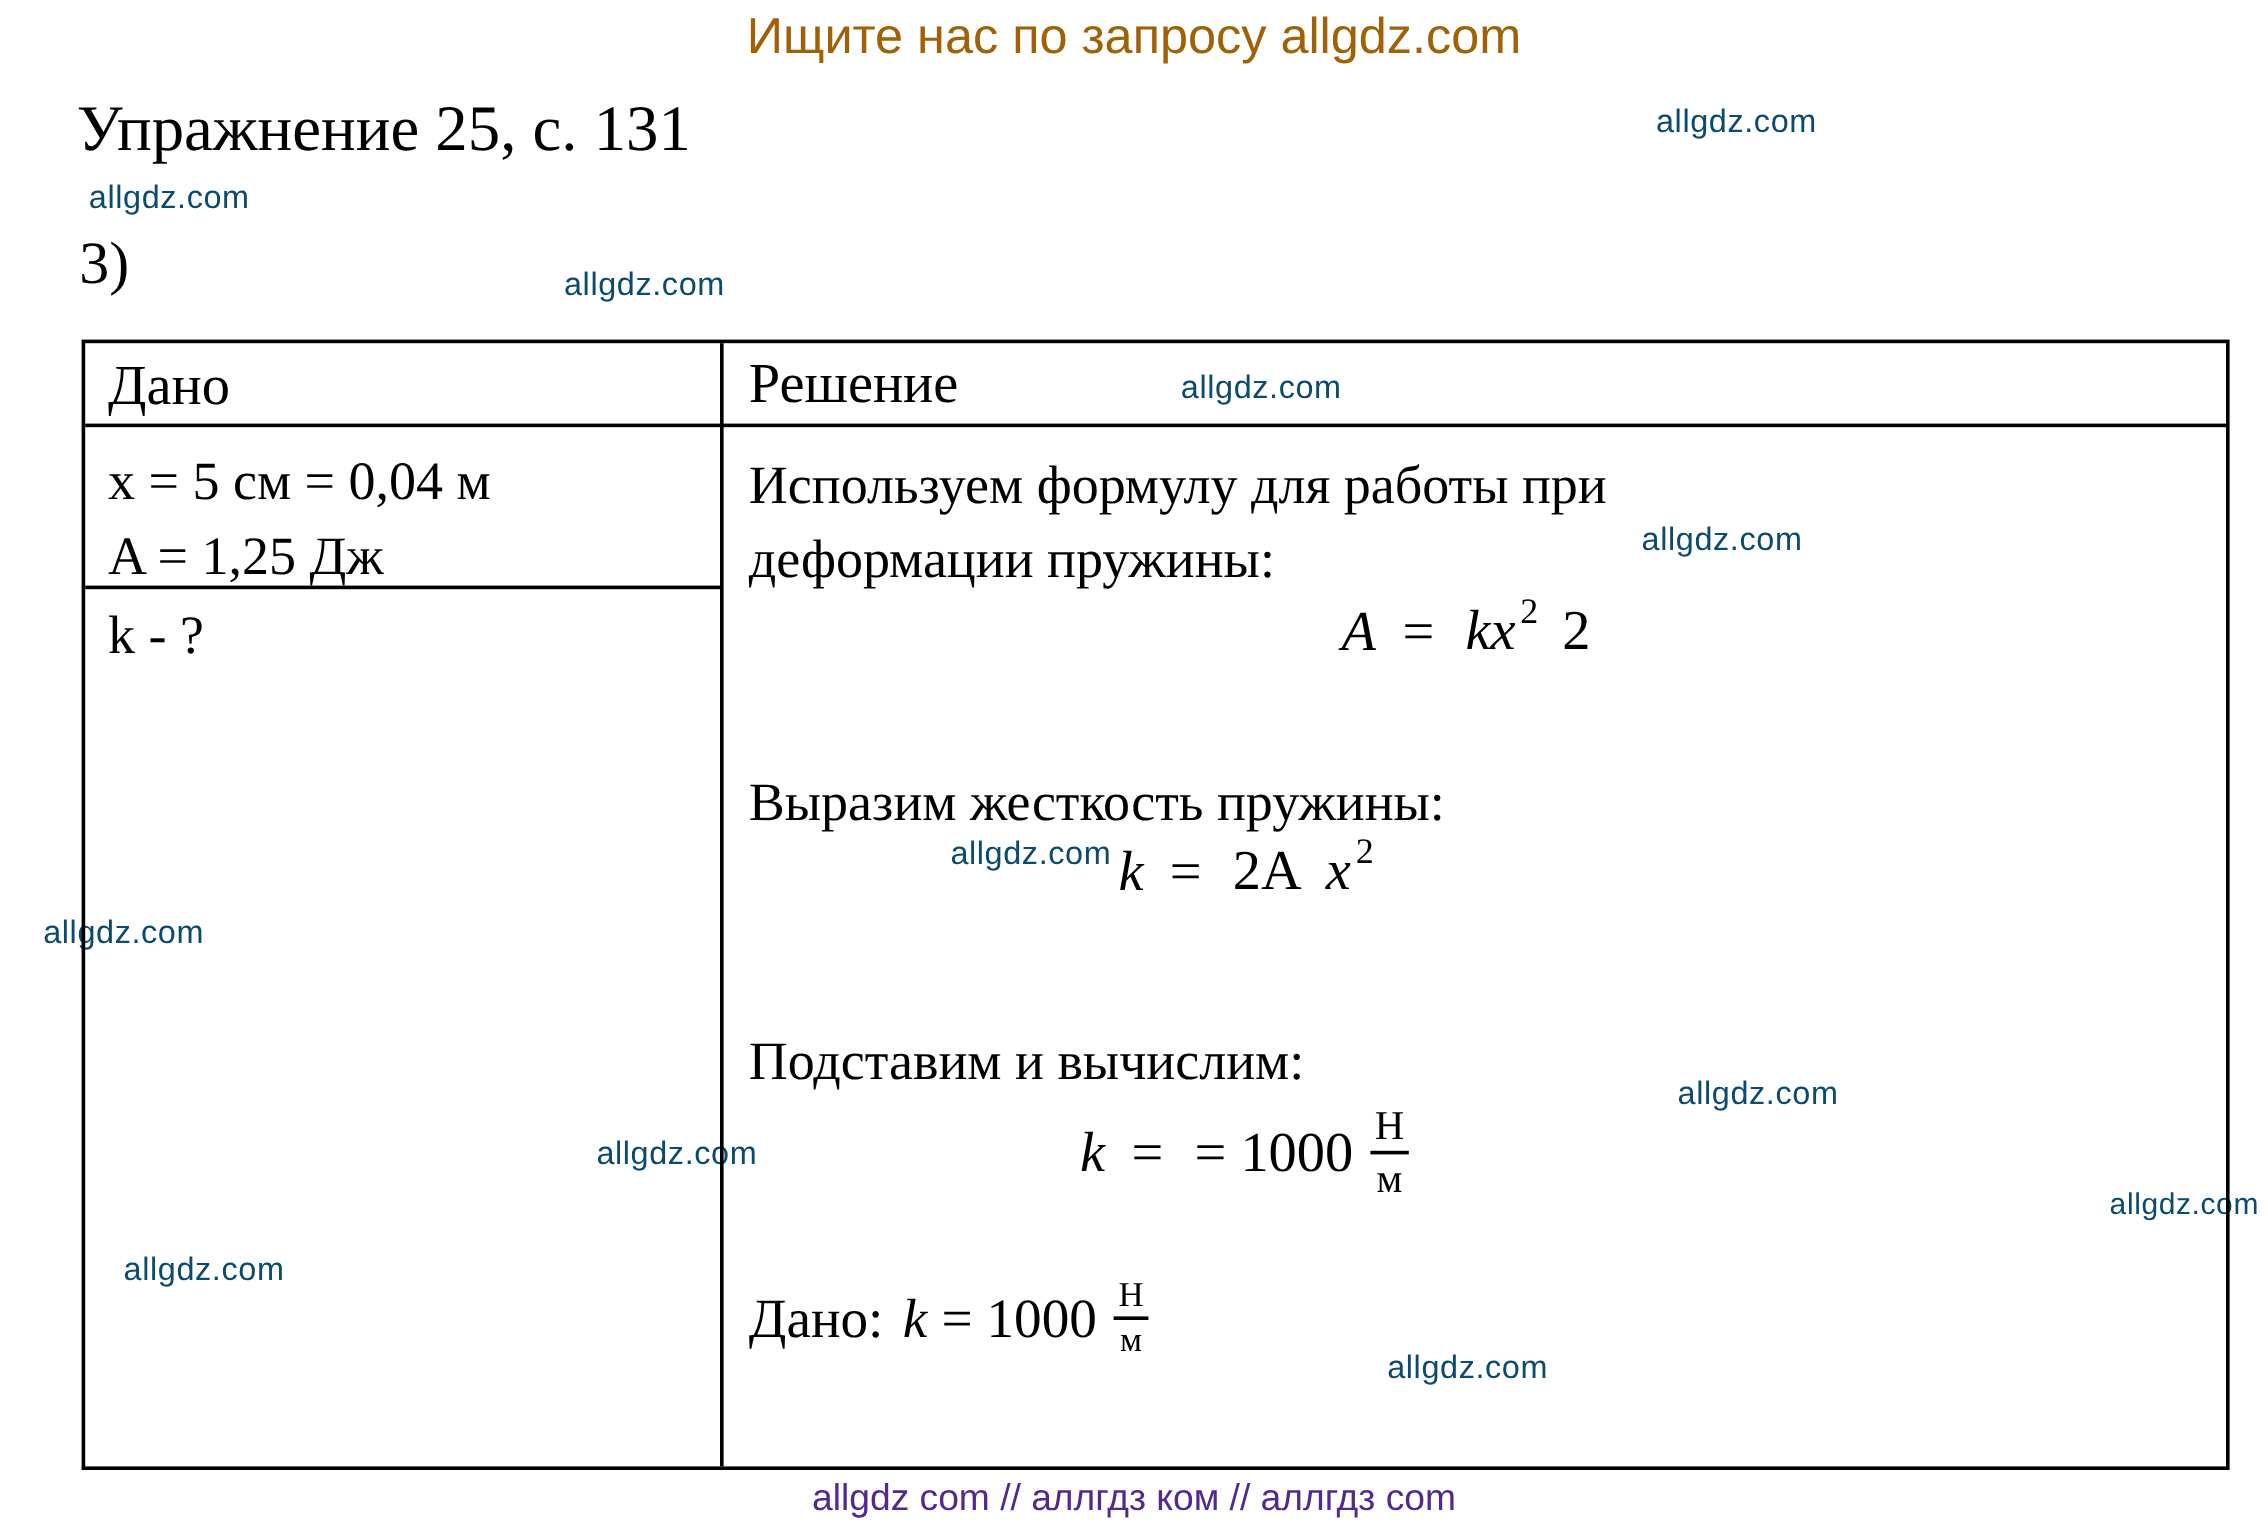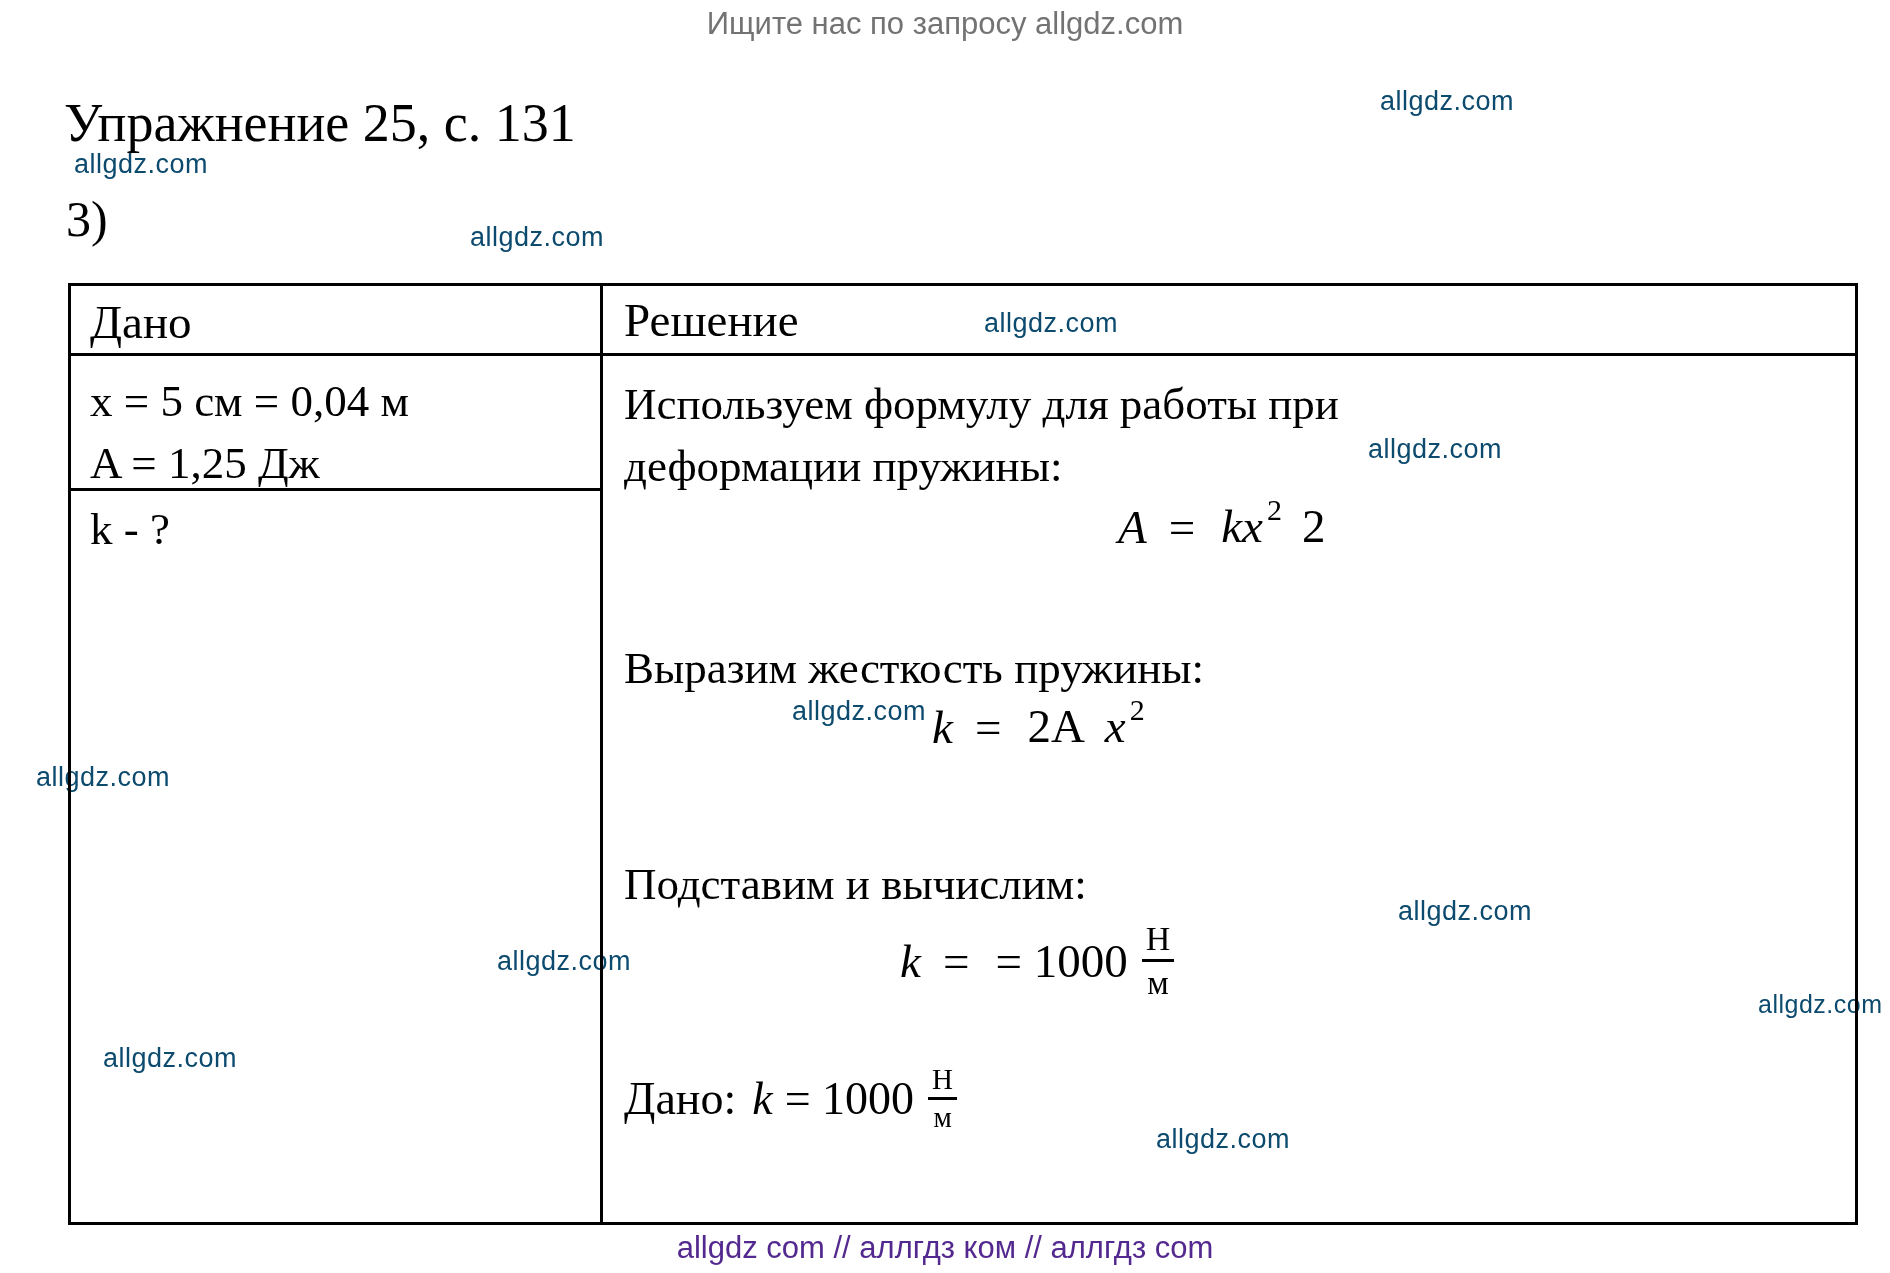--- a/index.html
+++ b/index.html
@@ -3,22 +3,22 @@
 <meta charset="utf-8">
 <style>
   html,body{margin:0;padding:0;background:#ffffff;}
   body{width:1890px;height:1273px;position:relative;overflow:hidden;
        font-family:"Liberation Serif", serif;color:#000;}
   .abs{position:absolute;}
   .sans{font-family:"Liberation Sans", sans-serif;}
   .wm{position:absolute;font-family:"Liberation Sans", sans-serif;
       font-size:27px;color:#0c4a6e;white-space:nowrap;letter-spacing:0.5px;}
   .promo{top:6px;left:50%;transform:translateX(-50%);
-         font-size:31px;color:#737373;white-space:nowrap;}
-  .title{left:64px;top:76px;font-size:54px;white-space:nowrap;margin-top:16px;}
+         font-size:42px;color:#a16207;white-space:nowrap;}
+  .title{left:64px;top:76px;font-size:54px;white-space:nowrap;}
   .part{left:66px;top:190px;font-size:50px;}
   .footer{top:1230px;left:50%;transform:translateX(-50%);
           font-size:31px;color:#53288f;white-space:nowrap;}
   
   .tframe{left:68px;top:283px;width:1784px;height:936px;border:3px solid #000;}
   .rule{position:absolute;background:#000;}
   .serif-line{position:absolute;font-size:45px;white-space:nowrap;}
   .hdr{position:absolute;font-size:47px;white-space:nowrap;}
   
   .formula{position:absolute;display:flex;align-items:center;font-size:47px;}

